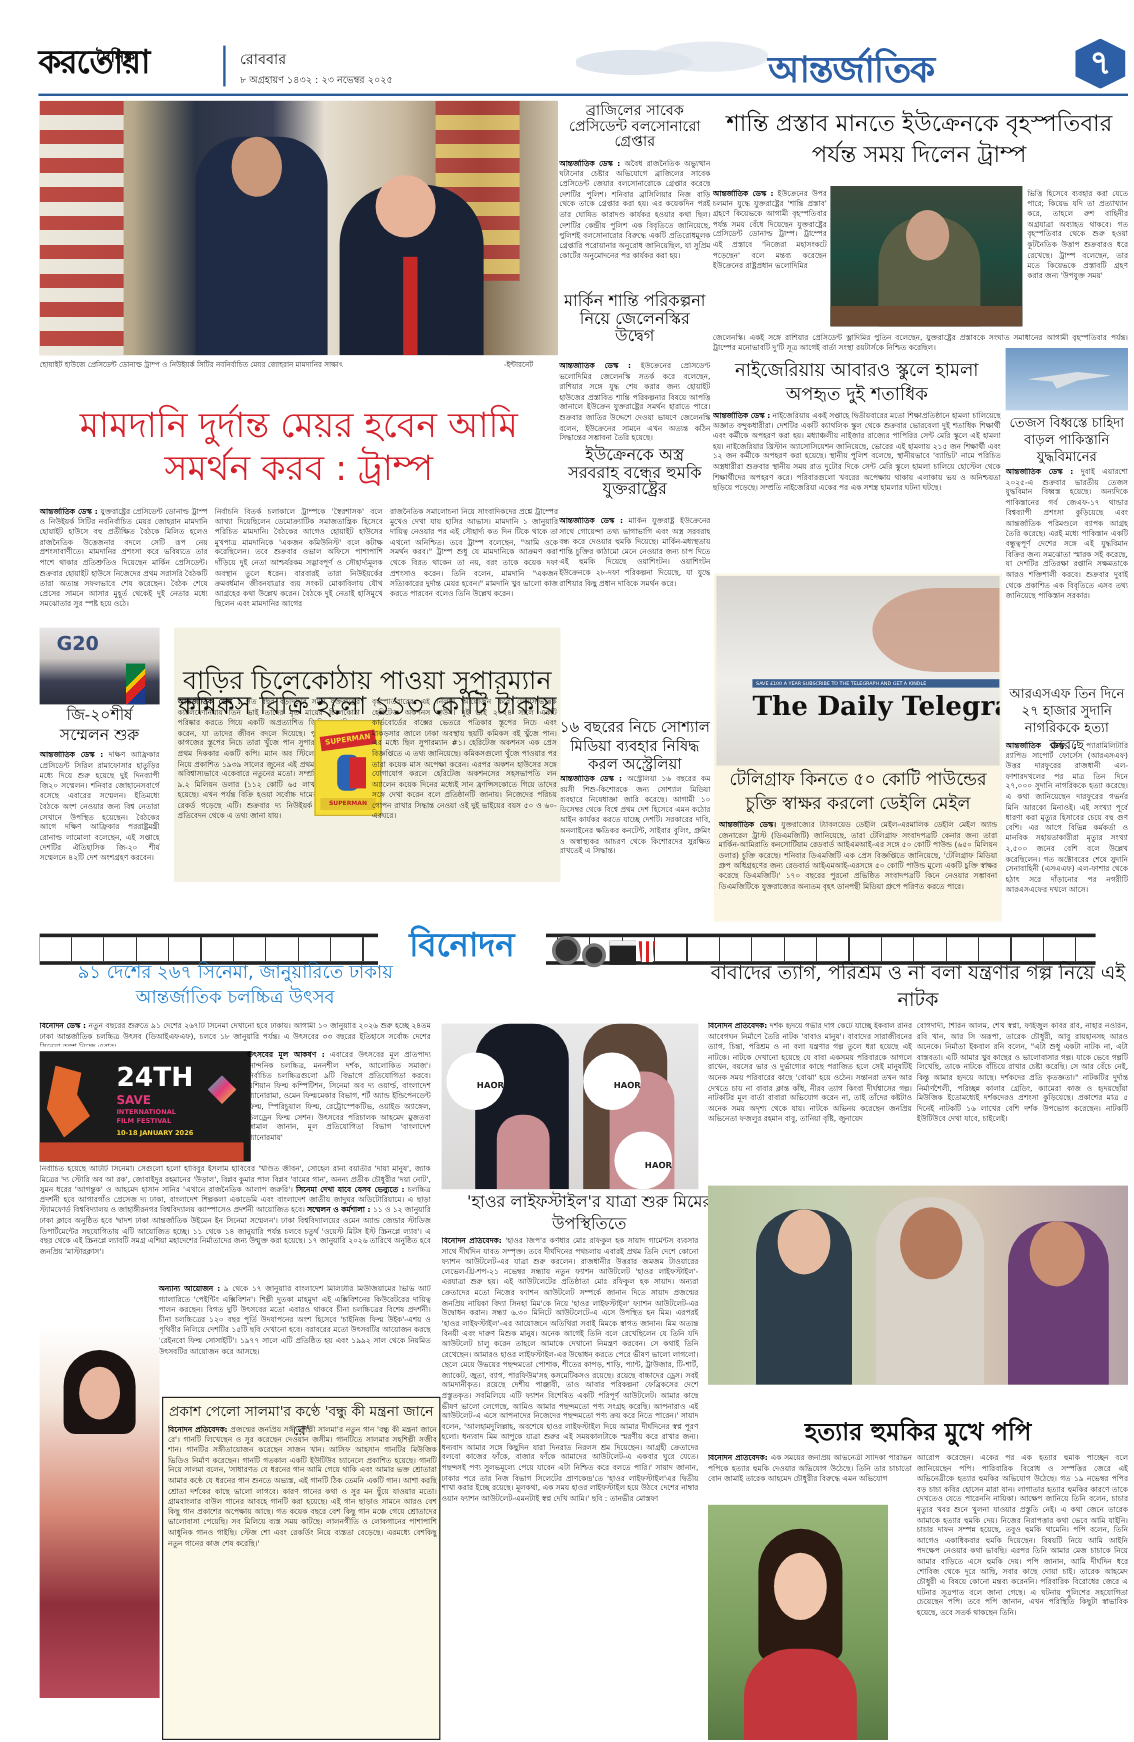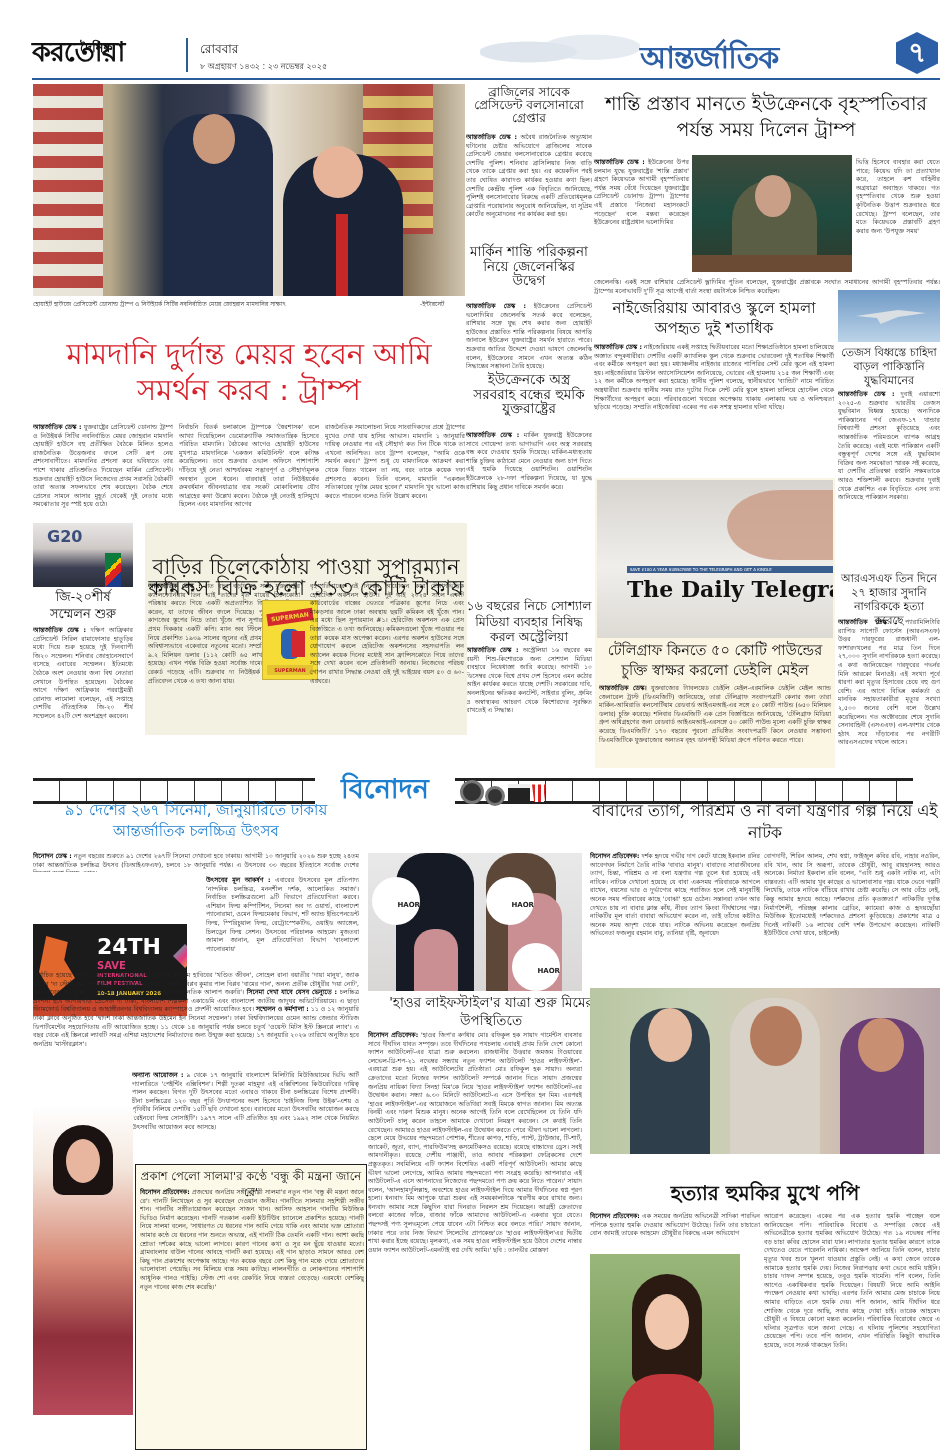--- a/index.html
+++ b/index.html
@@ -103,21 +103,21 @@
   #film-strip { left: 33px; top: 778px; width: 880px; height: 26px; background: repeating-linear-gradient(90deg,#fff 0 26px,#333 26px 27px); border-top: 3px solid #222; border-bottom: 3px solid #222; }
   #binodon-title { left: 315px; top: 770px; width: 140px; height: 38px; background: #fff; font-size: 27px; font-weight: bold; color: #1d7fd0; text-align: center; line-height: 38px; }
   #reel-icon1 { left: 460px; top: 780px; width: 24px; height: 24px; border-radius: 50%; background: #333; border: 3px solid #777; }
   #reel-icon2 { left: 485px; top: 786px; width: 20px; height: 20px; border-radius: 50%; background: #333; border: 3px solid #777; }
   #clapper-icon { left: 508px; top: 784px; width: 22px; height: 20px; background: #222; border-top: 4px solid #eee; }
   #popcorn-icon { left: 532px; top: 780px; width: 14px; height: 22px; background: repeating-linear-gradient(90deg,#d22 0 3px,#fff 3px 6px); clip-path: polygon(0 20%,100% 20%,85% 100%,15% 100%); }
 
   
   #diff-headline { left: 33px; top: 800px; width: 326px; font-size: 15px; line-height: 21px; color: #1d7fd0; font-family: "DejaVu Sans", sans-serif; }
   #diff-body-top { left: 33px; top: 852px; width: 326px; height: 20px; }
-  #diff-photo { left: 33px; top: 924px; width: 154px; height: 92px; background: #1b1b1b; }
+  #diff-photo { left: 33px; top: 876px; width: 176px; height: 92px; background: #1b1b1b; }
   #diff-photo .n { position:absolute; left:64px; top:10px; font-size:22px; color:#fff; font-weight:bold; }
   #diff-photo .t1 { position:absolute; left:64px; top:36px; font-size:10px; color:#e23b7c; font-weight:bold; }
   #diff-photo .t2 { position:absolute; left:64px; top:48px; font-size:5.5px; color:#e23b7c; font-weight:bold; }
   #diff-photo .t3 { position:absolute; left:64px; top:56px; font-size:5.5px; color:#e23b7c; font-weight:bold; }
   #diff-photo .t4 { position:absolute; left:64px; top:66px; font-size:5.5px; color:#f4d23a; font-weight:bold; }
   #diff-photo .robot { position:absolute; left:6px; top:12px; width:36px; height:60px; background:#e2672c; clip-path: polygon(20% 0,80% 10%,70% 40%,100% 70%,40% 100%,0 60%); }
   #diff-photo .ground { position:absolute; left:0; top:76px; width:170px; height:16px; background:#c8462c; }
   #diff-photo .kite { position:absolute; left:140px; top:20px; width:24px; height:24px; background:linear-gradient(135deg,#2ec5c6,#e23b7c,#f4d23a); clip-path: polygon(50% 0,100% 50%,50% 100%,0 50%); }
   #diff-body-right { left: 206px; top: 876px; width: 153px; height: 94px; }
   #diff-body-full { left: 33px; top: 971px; width: 326px; height: 100px; }

